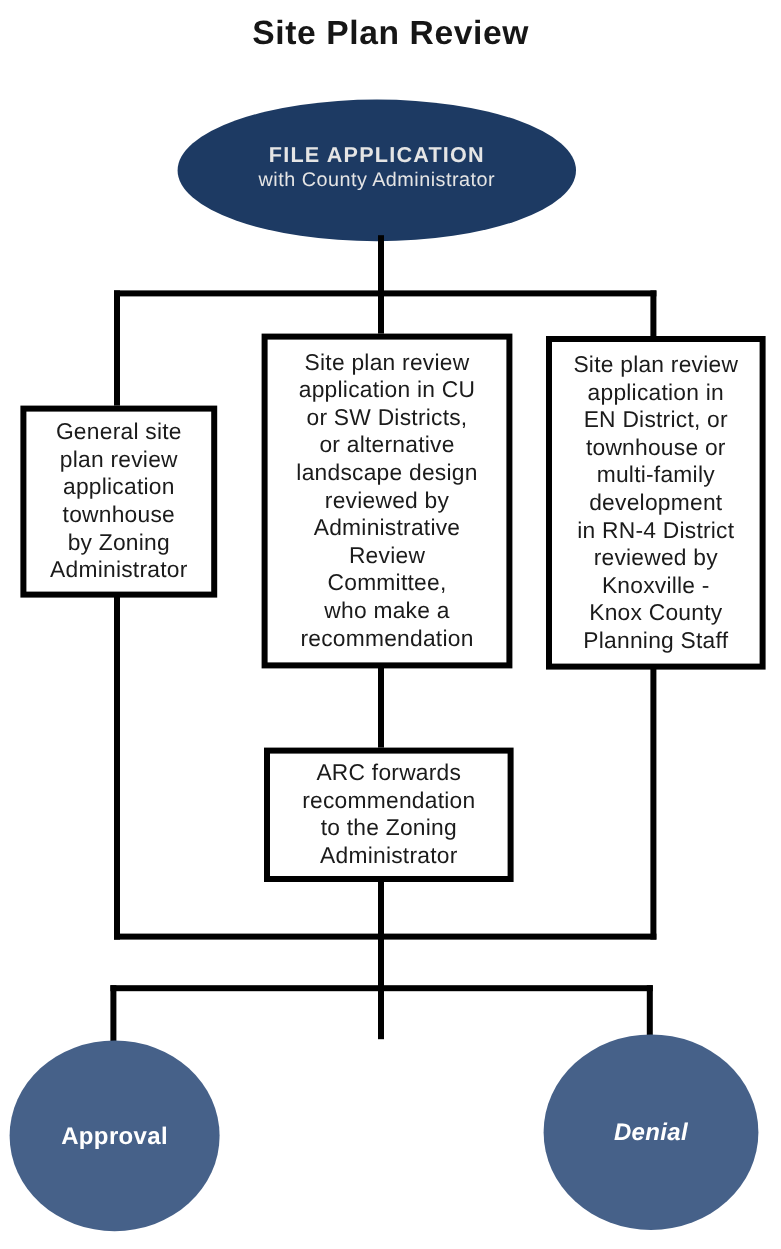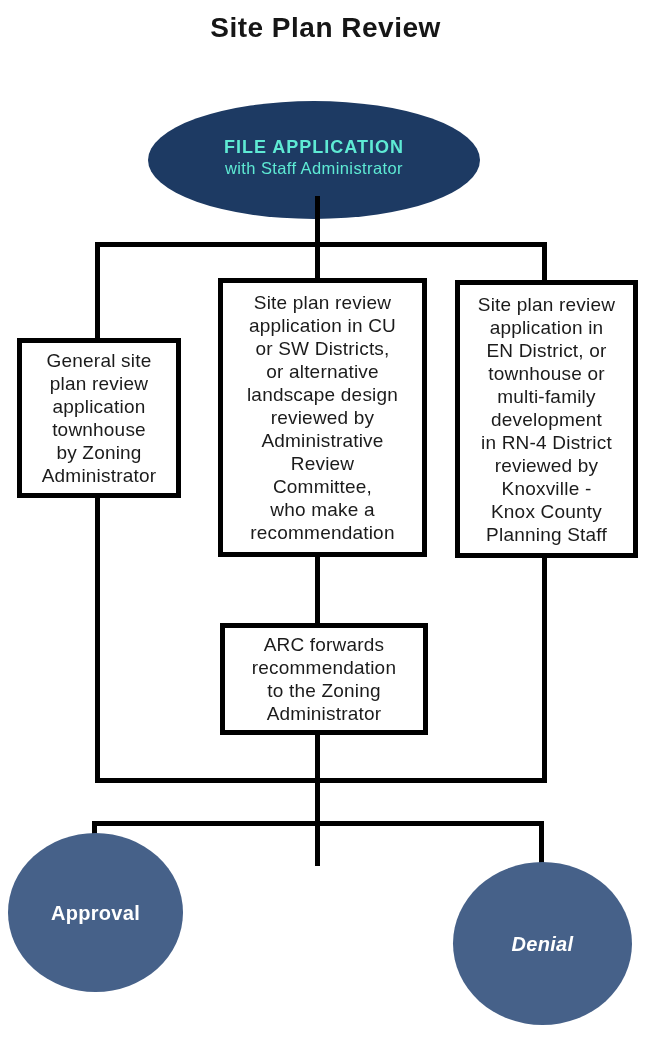--- a/index.html
+++ b/index.html
@@ -19,26 +19,26 @@
     font-size: 28px;
     font-weight: bold;
     letter-spacing: 0.5px;
     color: #161616;
   }
   
   .v, .h { position: absolute; background: var(--line, #000); }
   
   .start-ellipse {
     position: absolute;
-    left: 148px; top: 101px; width: 332px; height: 118px;
+    left: 148px; top: 83px; width: 332px; height: 118px;
     background: var(--navy, #1d3a63);
     border-radius: 50%;
     display: flex; flex-direction: column;
     align-items: center; justify-content: center;
-    text-align: center; color: #5eead4;
+    text-align: center; color: #e5e5e5;
     padding-bottom: 6px; box-sizing: border-box;
   }
   .start-title { font-size: 18px; font-weight: bold; letter-spacing: 1px; line-height: 22px; }
   .start-subtitle { font-size: 16.5px; letter-spacing: 0.4px; line-height: 21px; }
   
   .pbox {
     position: absolute;
     background: #ffffff;
     border: 5px solid #000000;
     box-sizing: border-box;
@@ -63,34 +63,34 @@
     border-radius: 50%;
     display: flex; align-items: center; justify-content: center;
     text-align: center;
     color: #ffffff;
     font-size: 20px;
     font-weight: bold;
     letter-spacing: 0.3px;
     line-height: 24px;
     white-space: pre-line;
   }
-  #circle-approval   { left: 8px;   top: 833px; width: 175px; height: 159px; }
+  #circle-approval   { left: 8px;   top: 867px; width: 175px; height: 159px; }
   #circle-conditions { left: 230px; top: 865px; width: 184px; height: 160px; }
   #circle-denial     { left: 453px; top: 862px; width: 179px; height: 163px; font-style: italic; }
 </style>
 </head>
 <body>
 
 <div id="canvas">
 
   <div class="page-title">Site Plan Review</div>
 
   <div class="start-ellipse">
     <div class="start-title">FILE APPLICATION</div>
-    <div class="start-subtitle">with Staff Administrator</div>
+    <div class="start-subtitle">with County Administrator</div>
   </div>
 
   <div class="v" style="left:315px; top:196px; width:5px; height:86px;"></div>
   <div class="h" style="left:95px; top:242px; width:452px; height:5px;"></div>
   <div class="v" style="left:95px; top:242px; width:5px; height:99px;"></div>
   <div class="v" style="left:542px; top:242px; width:5px; height:41px;"></div>
 
   <div class="pbox" id="box-general">
     <div class="pbox-text">General site
 plan review

